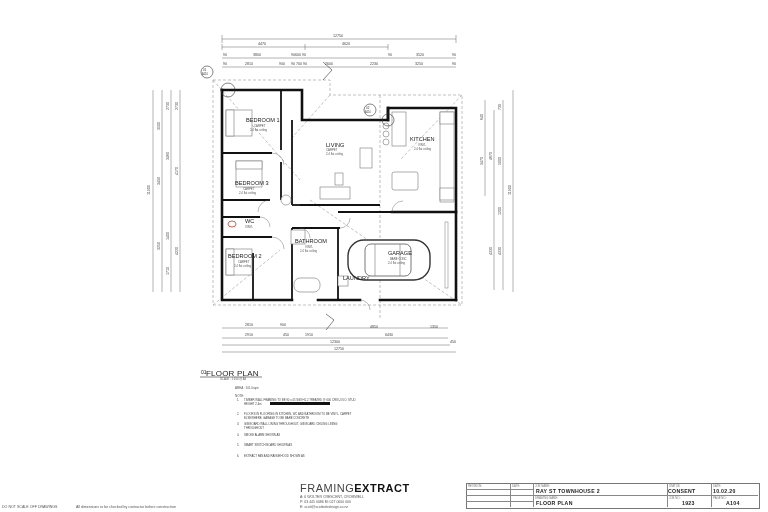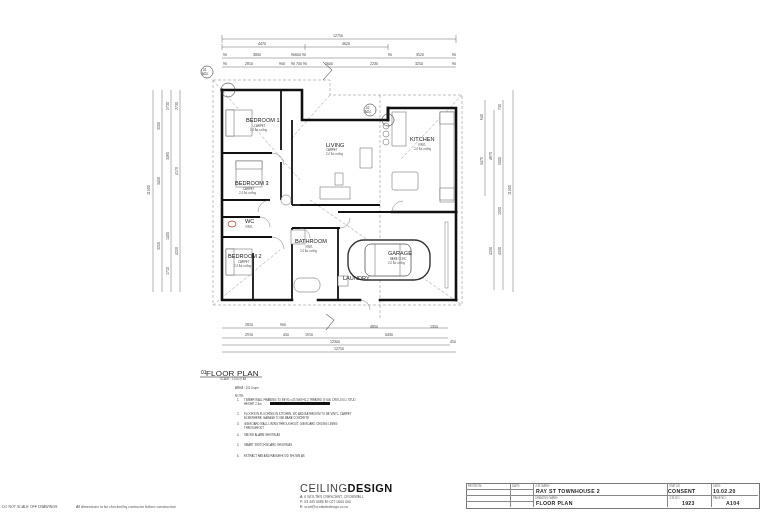--- a/index.html
+++ b/index.html
@@ -275,21 +275,21 @@
   </div>
 <div class="note" style="top:455px;">
     <span class="n">6.</span>
     <span class="tx">EXTRACT FAN AND RANGEHOOD SHOWN AS</span>
   </div>
 
 <div class="footer-left">DO NOT SCALE OFF DRAWINGS</div>
 <div class="footer-note">All dimensions to be checked by contractor before construction</div>
 
 <div>
-  <div class="logo"><span>CEILING</span><b>DESIGN</b></div>
+  <div class="logo"><span>FRAMING</span><b>EXTRACT</b></div>
   <div class="contact" style="top:495px;">A: 6 WOLTER CRESCENT, CROMWELL</div>
   <div class="contact" style="top:500px;">P: 03 445 0086   M: 027 0000 000</div>
   <div class="contact" style="top:505px;">E: scott@scottededesign.co.nz</div>
 
   <div class="tb" style="left:466px; width:292px;"></div>
   <div class="vline" style="left:510px; top:483px; height:24px;"></div>
   <div class="vline" style="left:533px; top:483px; height:24px;"></div>
   <div class="vline" style="left:667px; top:483px; height:24px;"></div>
   <div class="vline" style="left:711px; top:483px; height:24px;"></div>
   <div class="hline" style="left:466px; top:489px; width:67px;"></div>

